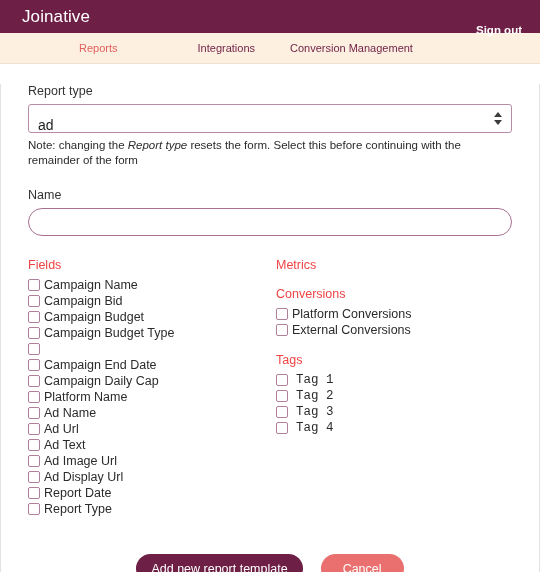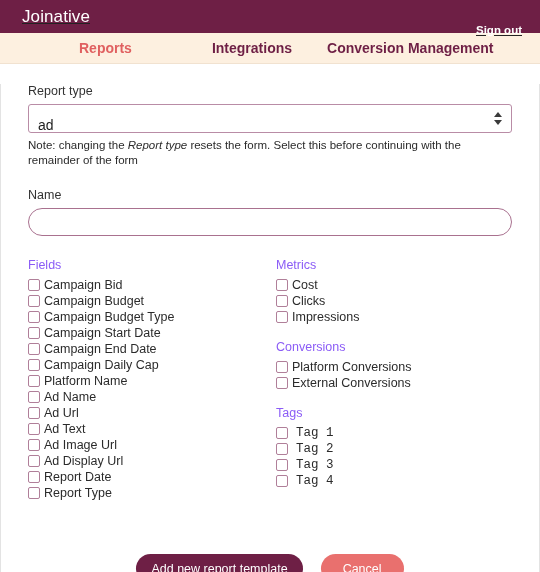--- a/index.html
+++ b/index.html
@@ -18,21 +18,20 @@
   }
 
   
   .topbar {
     height: 33px;
     background: #6e1f45;
     display: flex;
     align-items: center;
     justify-content: space-between;
     padding: 0 18px 0 22px;
-    text-decoration: underline;
   }
   .brand {
     color: #ffffff;
     font-size: 17px;
     font-weight: 400;
     letter-spacing: .1px;
   }
   .signout {
     color: #ffffff;
     font-size: 11.5px;
@@ -44,22 +43,22 @@
 
   
   .navbar {
     height: 31px;
     background: #fdf0e0;
     display: flex;
     align-items: center;
     border-bottom: 1px solid #f1e2d0;
   }
   .nav-item {
-    font-size: 14px;
-    font-weight: bold;
+    font-size: 11px;
+    font-weight: normal;
     color: #6e1f45;
     cursor: pointer;
     white-space: nowrap;
   }
   .nav-item.active { color: #e06060; }
   .nav-reports      { margin-left: 79px; }
   .nav-integrations { margin-left: 80px; }
   .nav-conversion   { margin-left: 35px; }
 
   
@@ -146,21 +145,21 @@
   
   .columns {
     display: flex;
     margin-top: 22px;
   }
   .col-left  { width: 248px; }
   .col-right { width: 236px; }
 
   .group-title {
     font-size: 12.5px;
-    color: #8b5cf6;
+    color: #ef4444;
     margin-bottom: 5px;
   }
   .group-title.spaced { margin-top: 15px; }
 
   .cb-row {
     display: flex;
     align-items: center;
     height: 16px;
     cursor: pointer;
   }
@@ -242,33 +241,36 @@
   <div class="field-label">Name</div>
   <input class="name-input" type="text" placeholder="" style="">
 
   <div class="columns">
 
     <div class="col-left">
       <div class="group-title">Fields</div>
       <div>
         <label class="cb-row">
             <input class="cb" type="checkbox" style="">
+            <span class="cb-label">Campaign Name</span>
+          </label>
+        <label class="cb-row">
+            <input class="cb" type="checkbox" style="">
             <span class="cb-label">Campaign Bid</span>
           </label>
         <label class="cb-row">
             <input class="cb" type="checkbox" style="">
             <span class="cb-label">Campaign Budget</span>
           </label>
         <label class="cb-row">
             <input class="cb" type="checkbox" style="">
             <span class="cb-label">Campaign Budget Type</span>
           </label>
         <label class="cb-row">
             <input class="cb" type="checkbox" style="">
-            <span class="cb-label">Campaign Start Date</span>
           </label>
         <label class="cb-row">
             <input class="cb" type="checkbox" style="">
             <span class="cb-label">Campaign End Date</span>
           </label>
         <label class="cb-row">
             <input class="cb" type="checkbox" style="">
             <span class="cb-label">Campaign Daily Cap</span>
           </label>
         <label class="cb-row">
@@ -302,34 +304,20 @@
         <label class="cb-row">
             <input class="cb" type="checkbox" style="">
             <span class="cb-label">Report Type</span>
           </label>
       </div>
     </div>
 
     <div class="col-right">
 
       <div class="group-title">Metrics</div>
-      <div>
-        <label class="cb-row">
-            <input class="cb" type="checkbox" style="">
-            <span class="cb-label">Cost</span>
-          </label>
-        <label class="cb-row">
-            <input class="cb" type="checkbox" style="">
-            <span class="cb-label">Clicks</span>
-          </label>
-        <label class="cb-row">
-            <input class="cb" type="checkbox" style="">
-            <span class="cb-label">Impressions</span>
-          </label>
-      </div>
 
       <div class="group-title spaced">Conversions</div>
       <div>
         <label class="cb-row">
             <input class="cb" type="checkbox" style="">
             <span class="cb-label">Platform Conversions</span>
           </label>
         <label class="cb-row">
             <input class="cb" type="checkbox" style="">
             <span class="cb-label">External Conversions</span>

